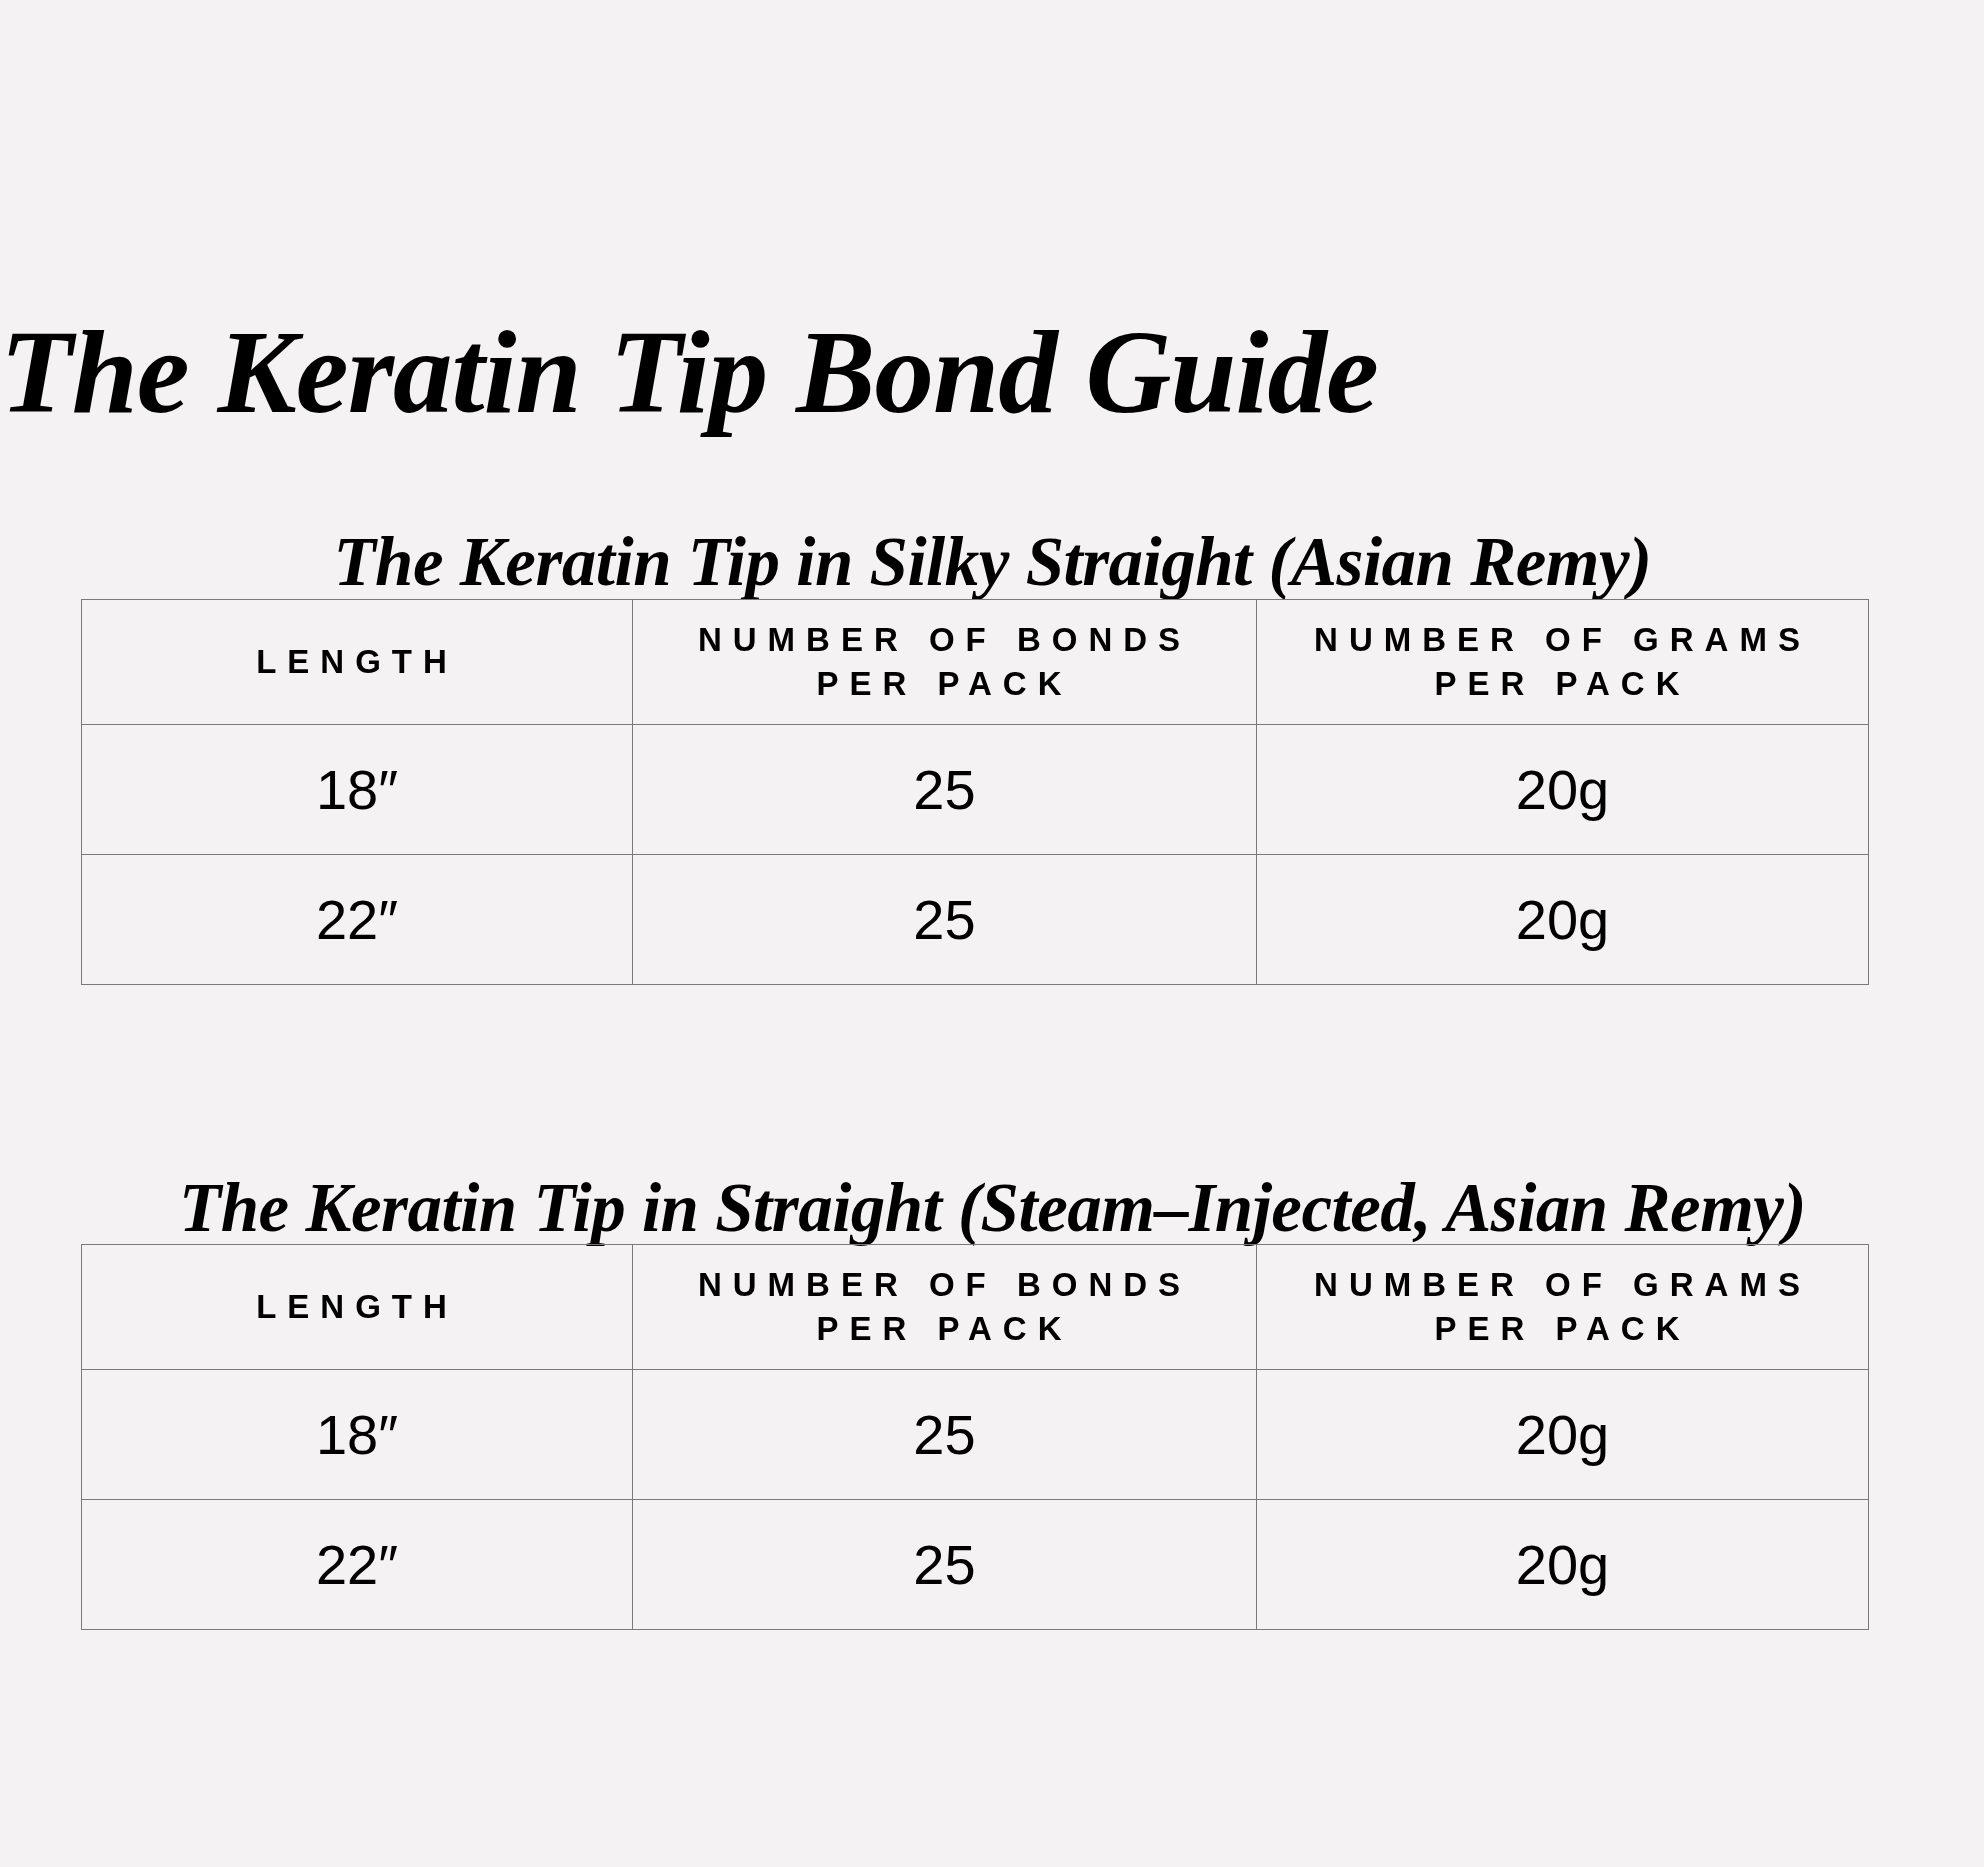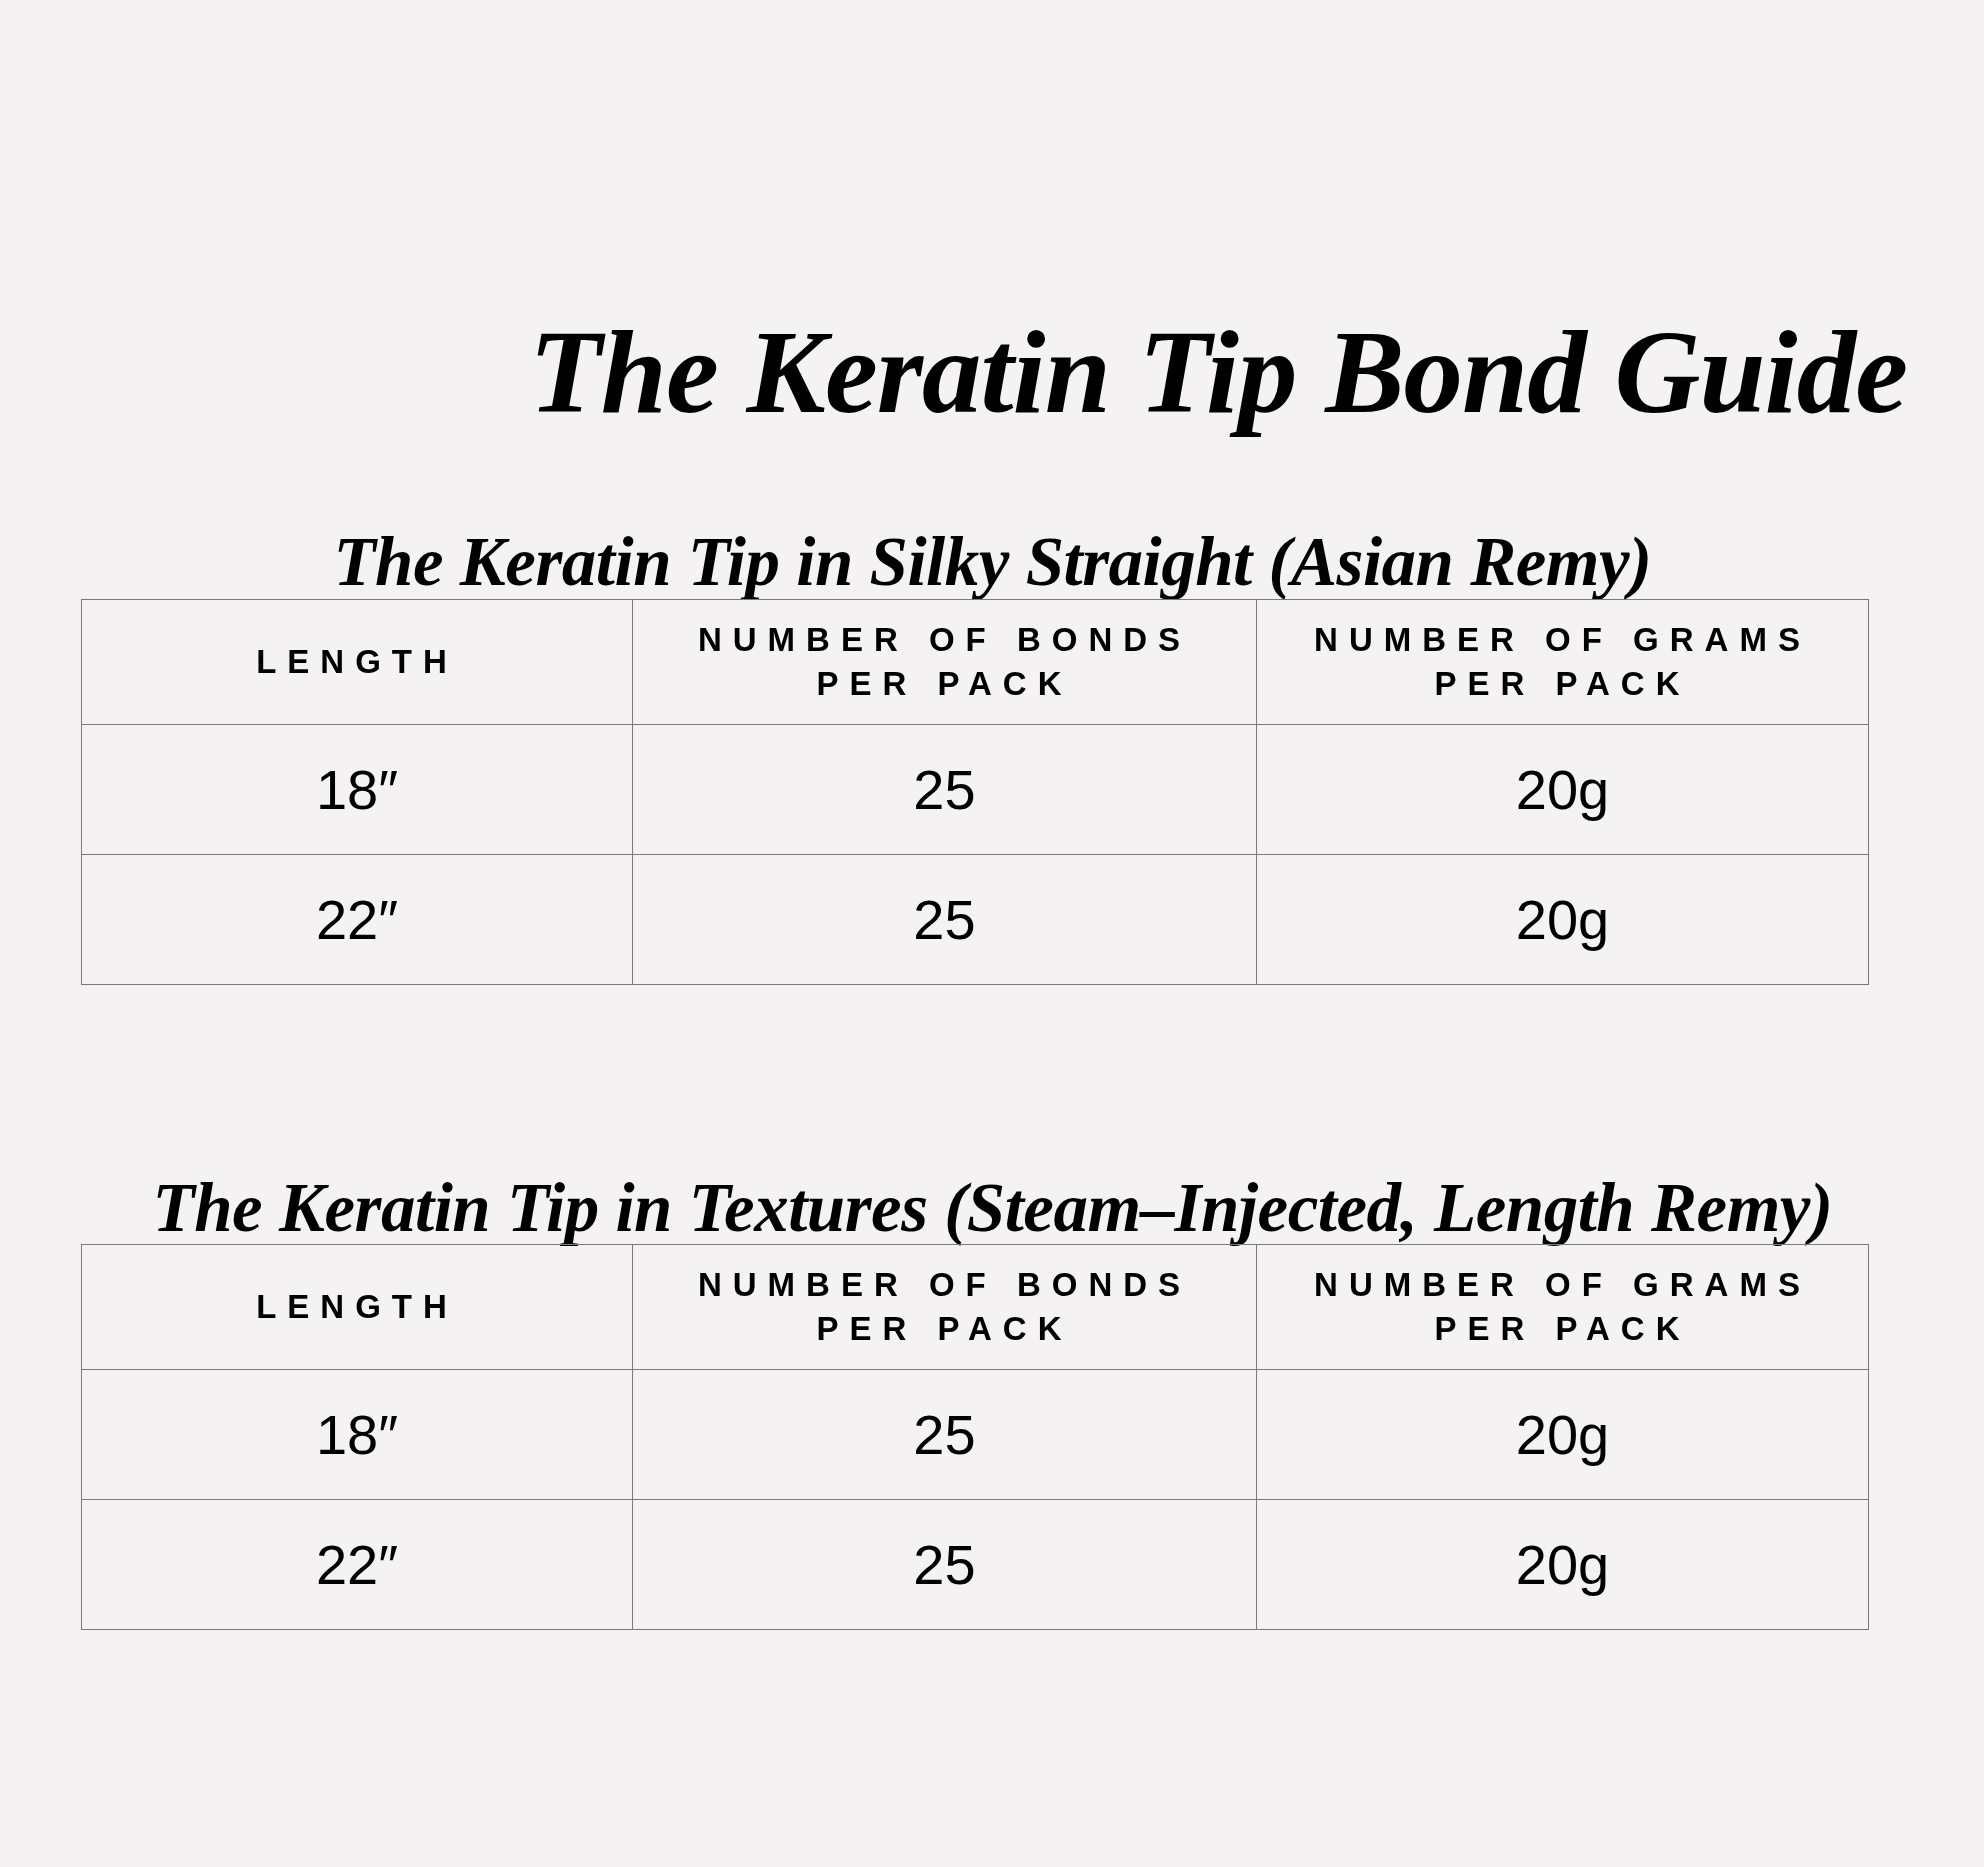--- a/index.html
+++ b/index.html
@@ -5,26 +5,25 @@
   html, body { margin: 0; padding: 0; }
   body {
     width: 1985px; height: 1868px;
     background: #f4f2f2;
     position: relative;
     overflow: hidden;
     color: #000;
   }
   .title {
     position: absolute; left: 0; width: 1859px; top: 218px;
-    text-align: right;
+    text-align: left;
     font-family: "Liberation Serif", "DejaVu Serif", serif;
     font-style: italic;
     font-size: 119px; line-height: 149px;
     letter-spacing: -1px;
-    padding-left: 48px;
   }
   .subtitle {
     position: absolute; left: 0; width: 1985px;
     text-align: center;
     font-family: "Liberation Serif", "DejaVu Serif", serif;
     font-style: italic;
     font-size: 69px; line-height: 79px;
     letter-spacing: -0.5px;
   }
   .sub1 { top: 466px; }
@@ -87,21 +86,21 @@
       <td>20g</td>
     </tr>
     <tr>
       <td>22″</td>
       <td>25</td>
       <td>20g</td>
     </tr>
   </tbody>
 </table>
 
-<h2 class="subtitle sub2">The Keratin Tip in Textures (Steam–Injected, Length Remy)</h2>
+<h2 class="subtitle sub2">The Keratin Tip in Straight (Steam–Injected, Asian Remy)</h2>
 
 <table class="guide t2">
   <colgroup>
       <col class="c1">
       <col class="c2">
       <col class="c3">
     </colgroup>
   <thead>
     <tr>
       <th>Length</th>

